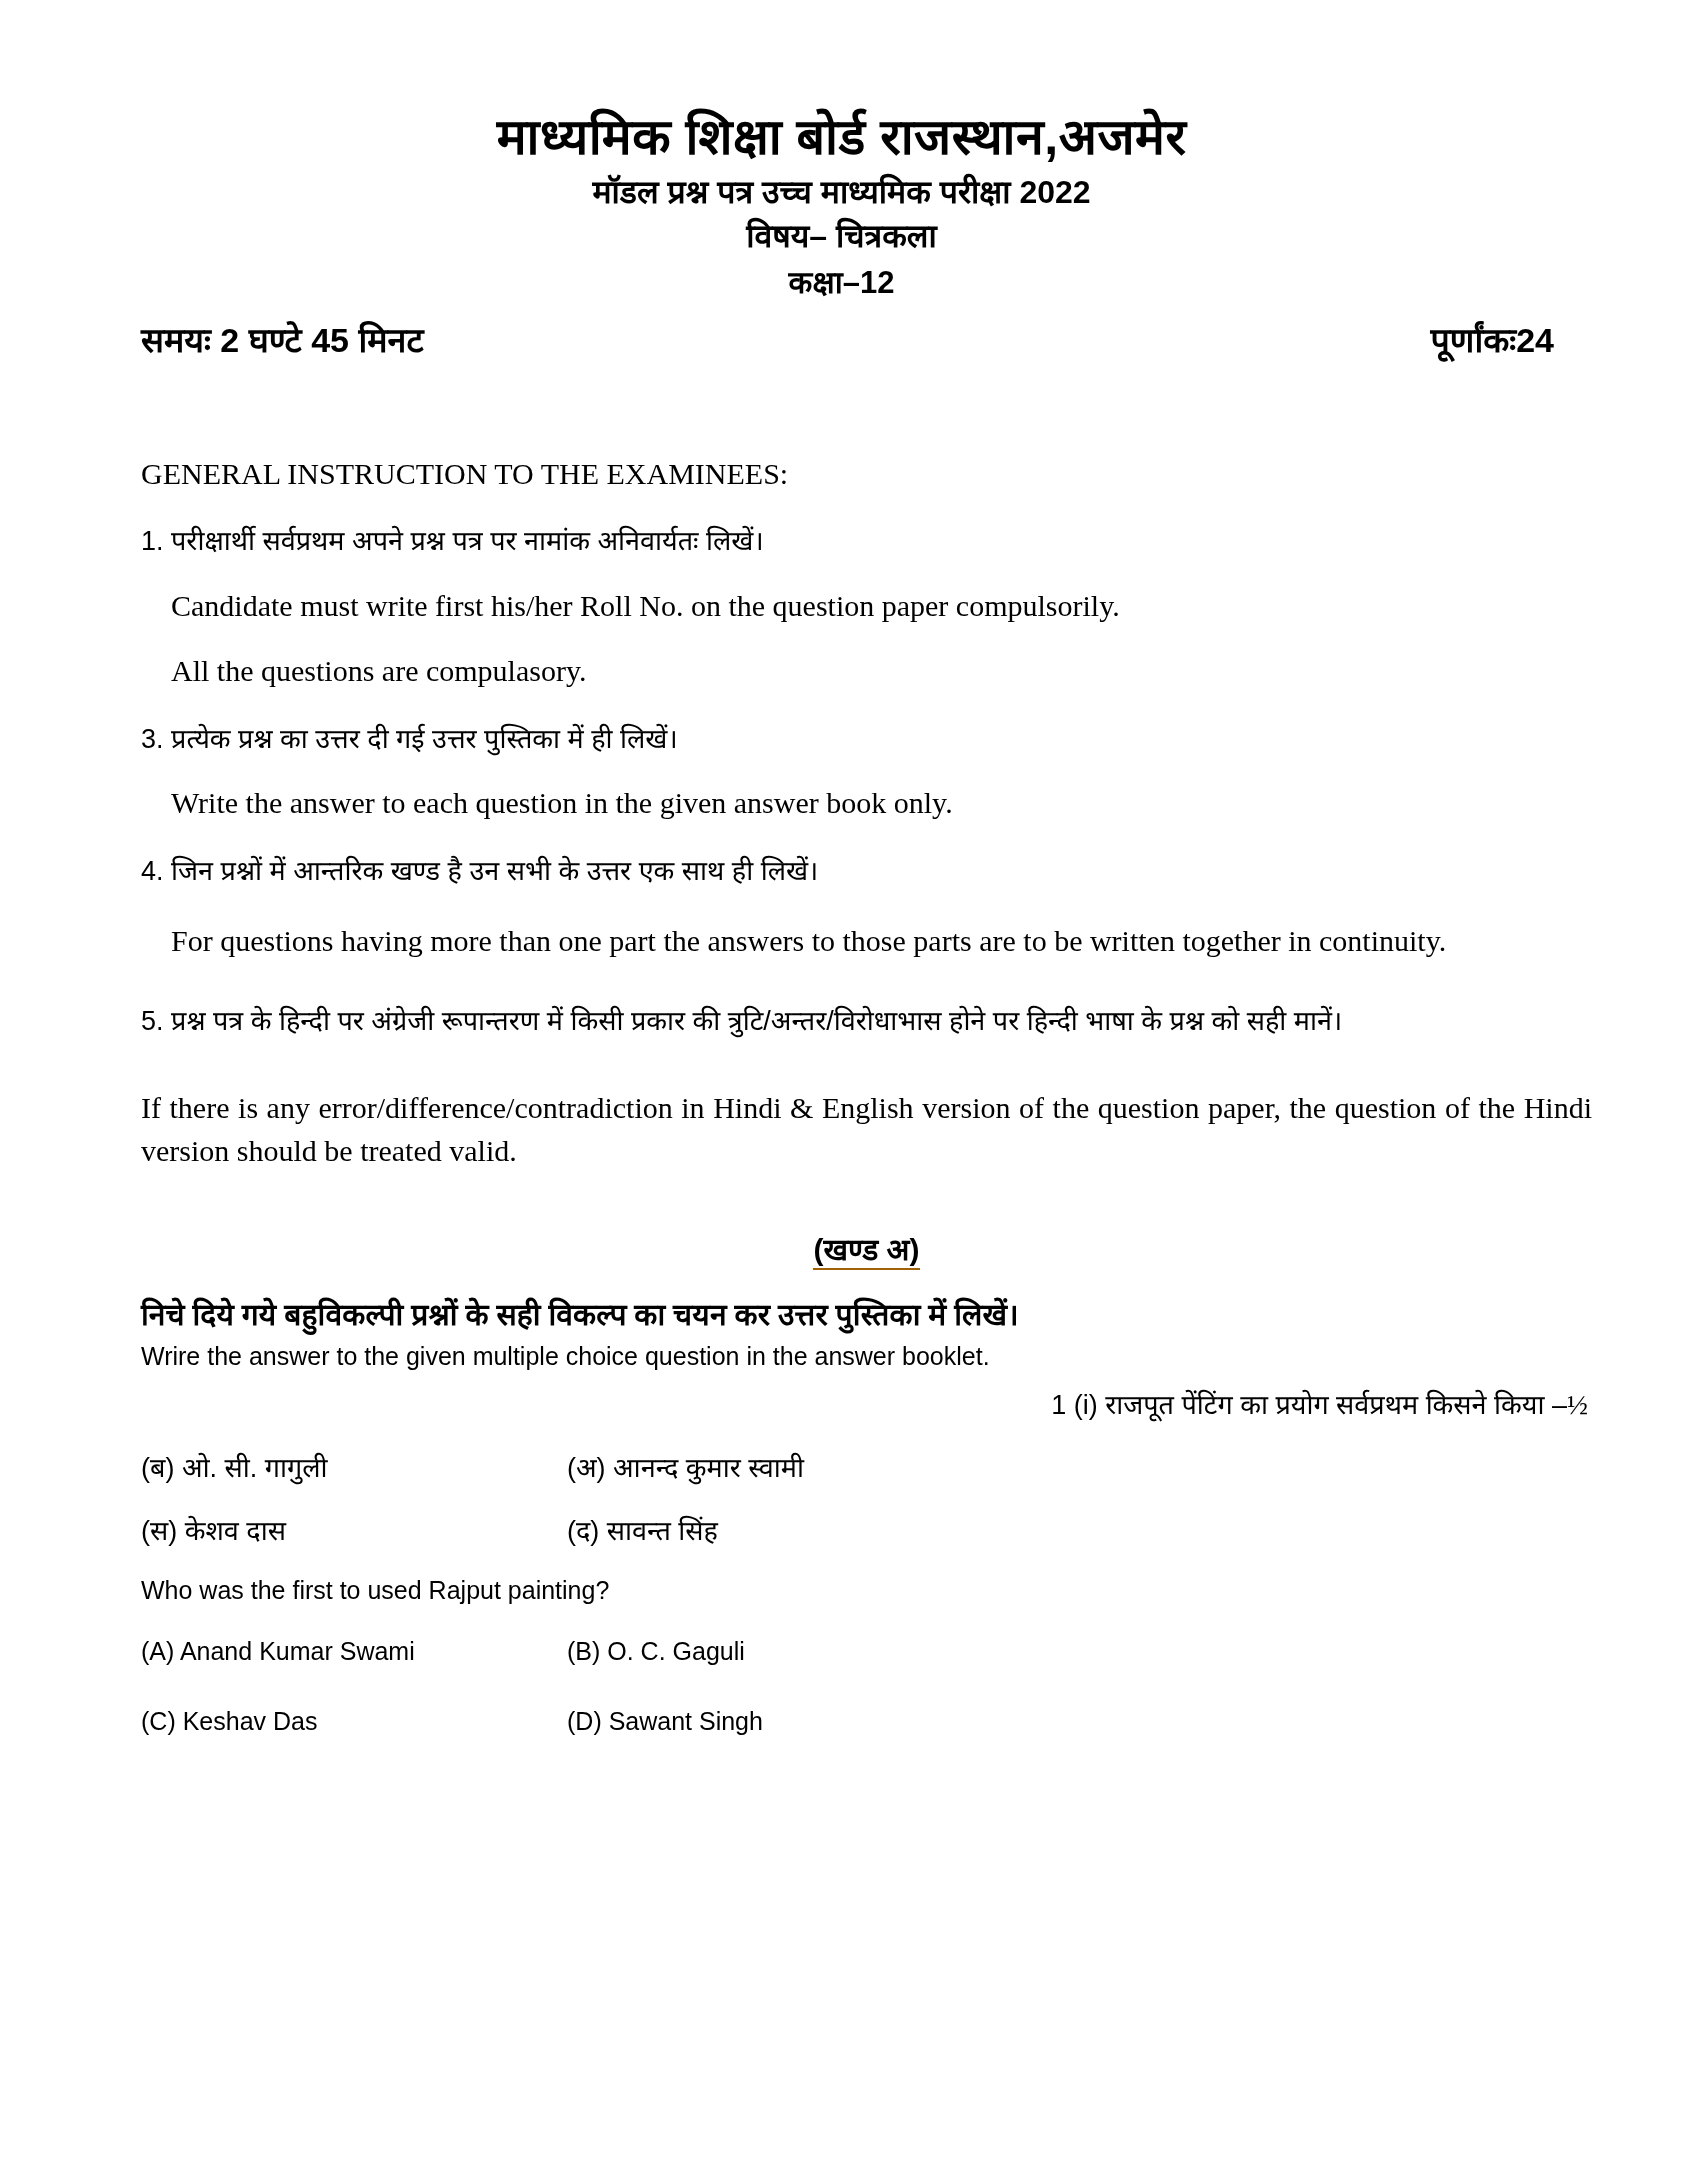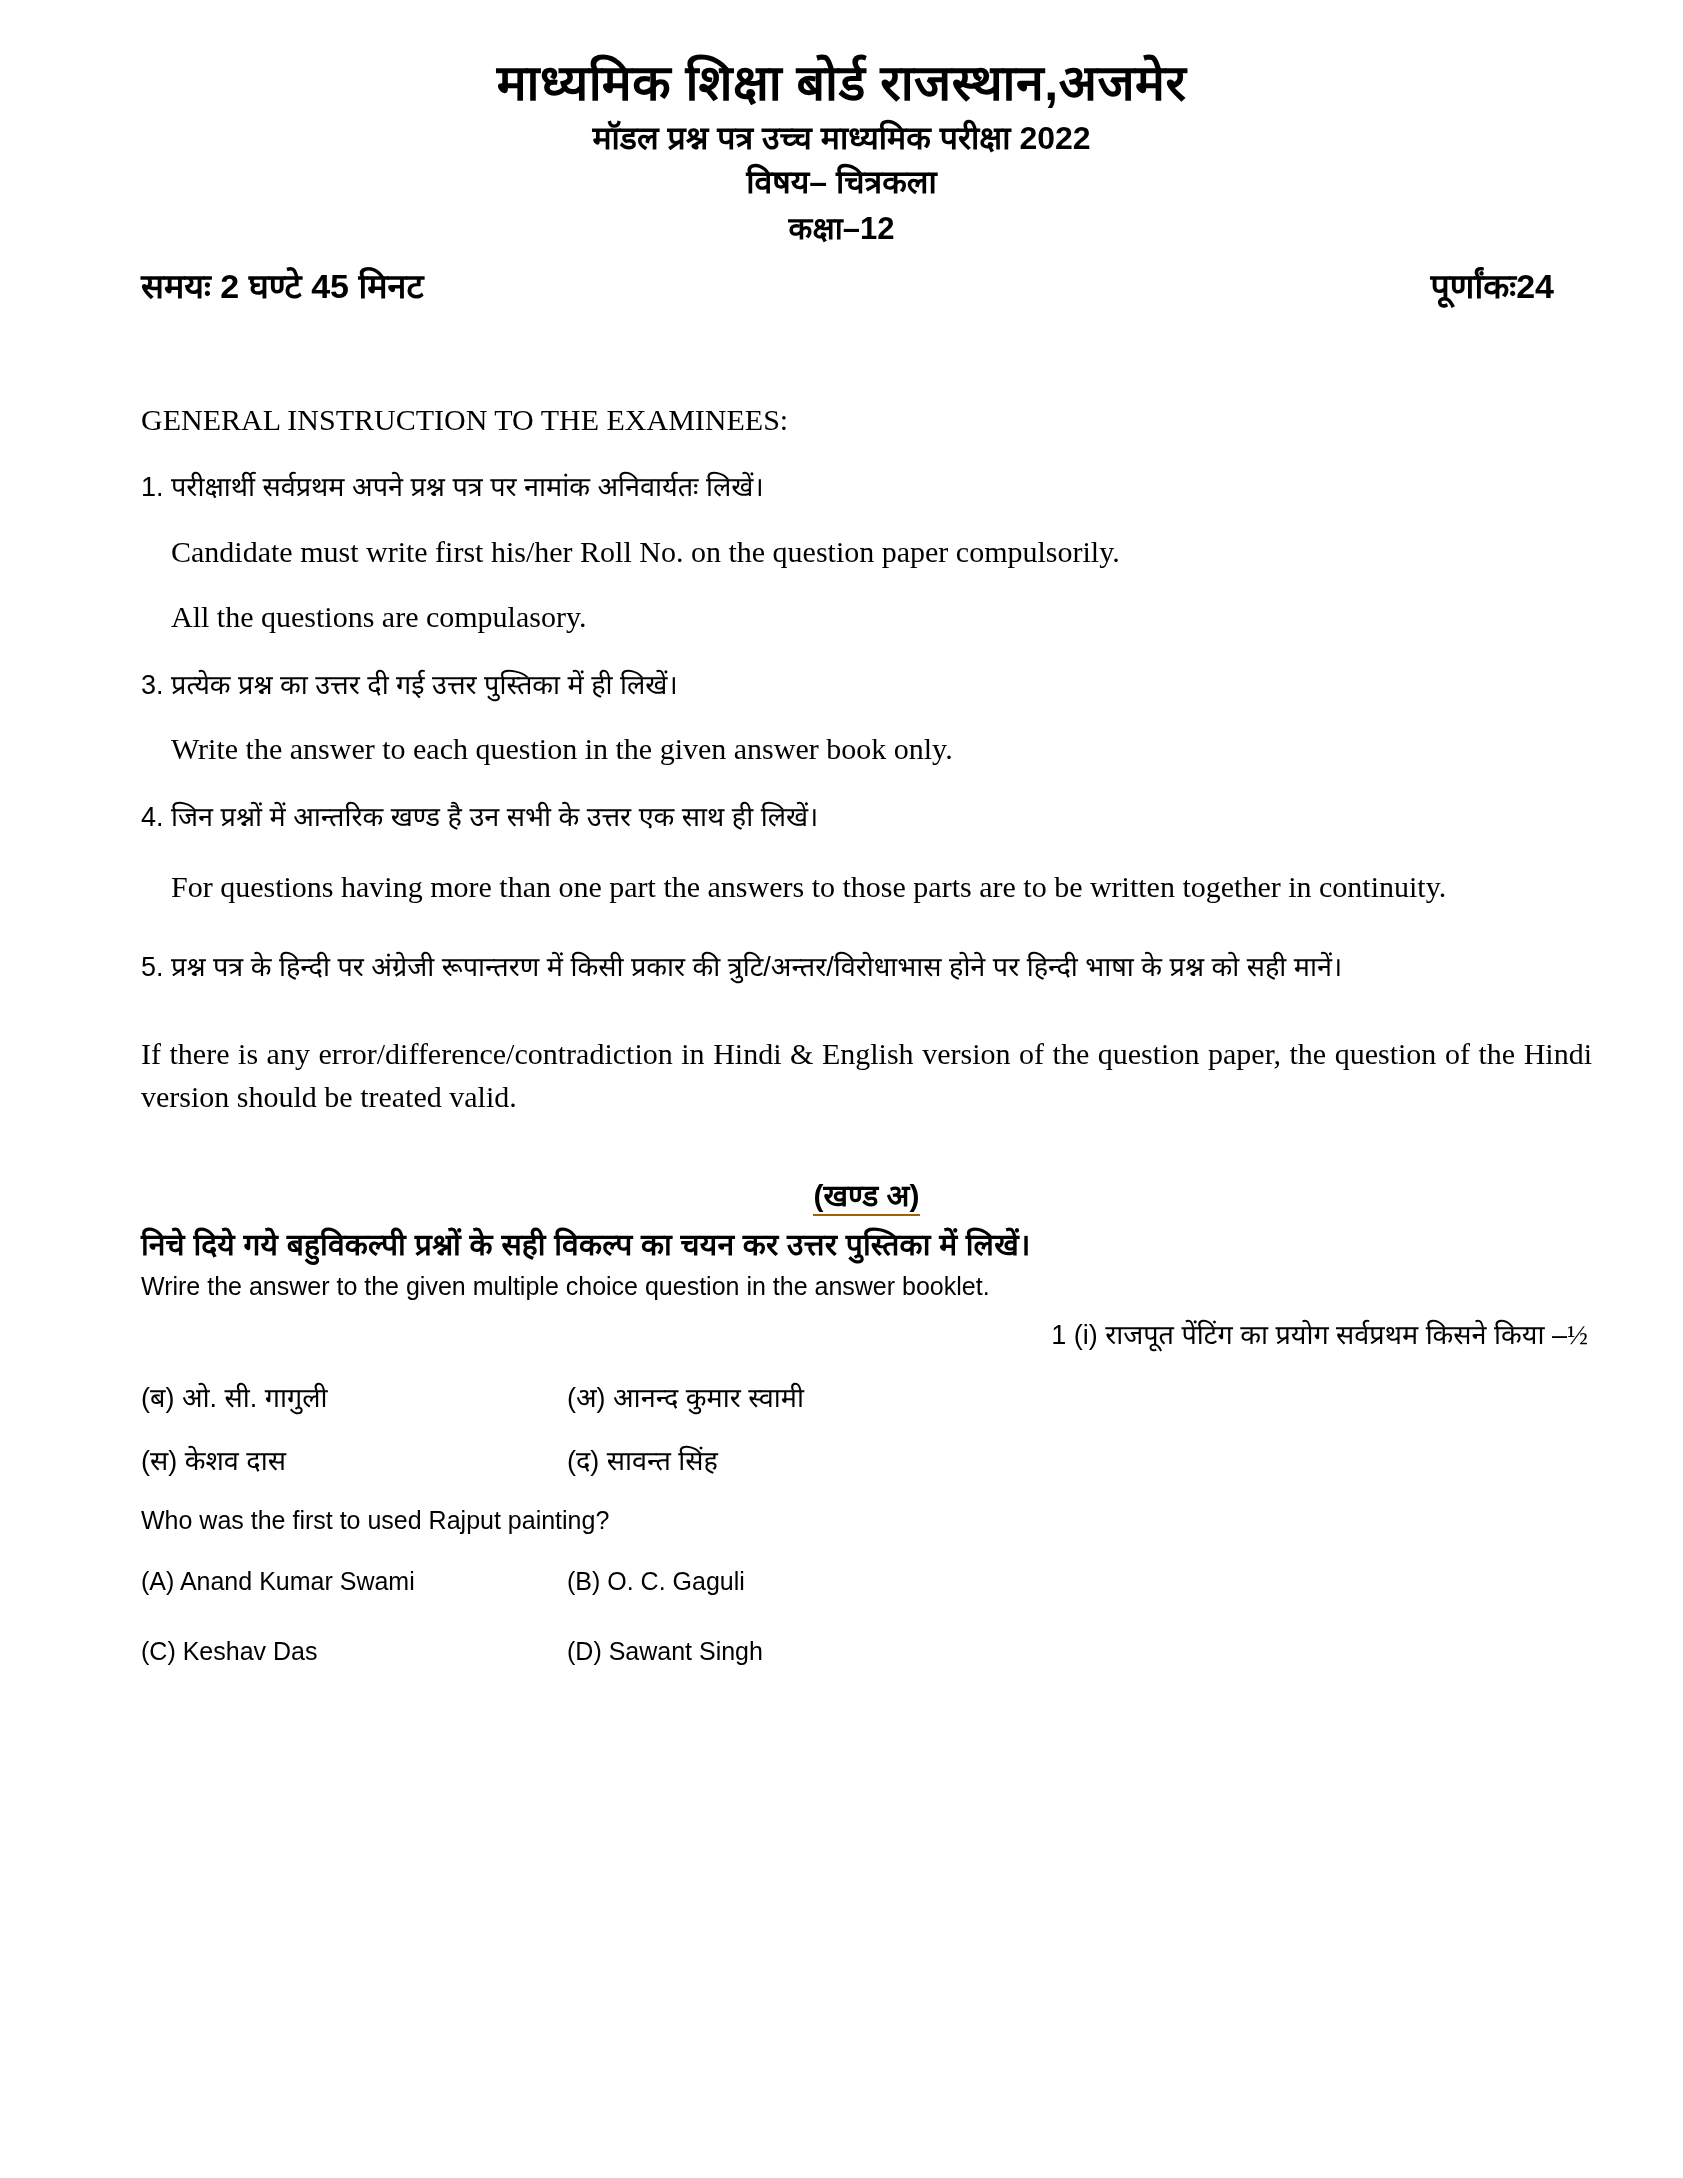--- a/index.html
+++ b/index.html
@@ -20,21 +20,21 @@
     width: 1683px;
     height: 2178px;
     box-sizing: border-box;
     padding: 0;
     overflow: hidden;
     background: #fff;
   }
 
   
   .header-block {
-    padding-top: 57px;
+    padding-top: 111px;
     text-align: center;
   }
   .board-title {
     font-family: "Liberation Sans", "DejaVu Sans", sans-serif;
     font-weight: 700;
     font-size: 50px;
     line-height: 1.05;
     letter-spacing: 0.5px;
   }
   .exam-line {
@@ -123,22 +123,22 @@
     margin-top: 55px;
     font-family: "Liberation Sans", "DejaVu Sans", sans-serif;
     font-weight: 700;
     font-size: 30px;
   }
   .section-head span {
     border-bottom: 2px solid #a16207;
     padding-bottom: 2px;
   }
   .section-sub-hi {
-    margin-top: 8px;
-    font-family: Liberation Sans, sans-serif;
+    margin-top: 24px;
+    font-family: Liberation Serif, serif;
     font-weight: 700;
     font-size: 30px;
     letter-spacing: 0.2px;
     white-space: nowrap;
   }
   .section-sub-en {
     margin-top: 8px;
     font-family: "Liberation Sans", "DejaVu Sans", sans-serif;
     font-size: 25px;
   }

